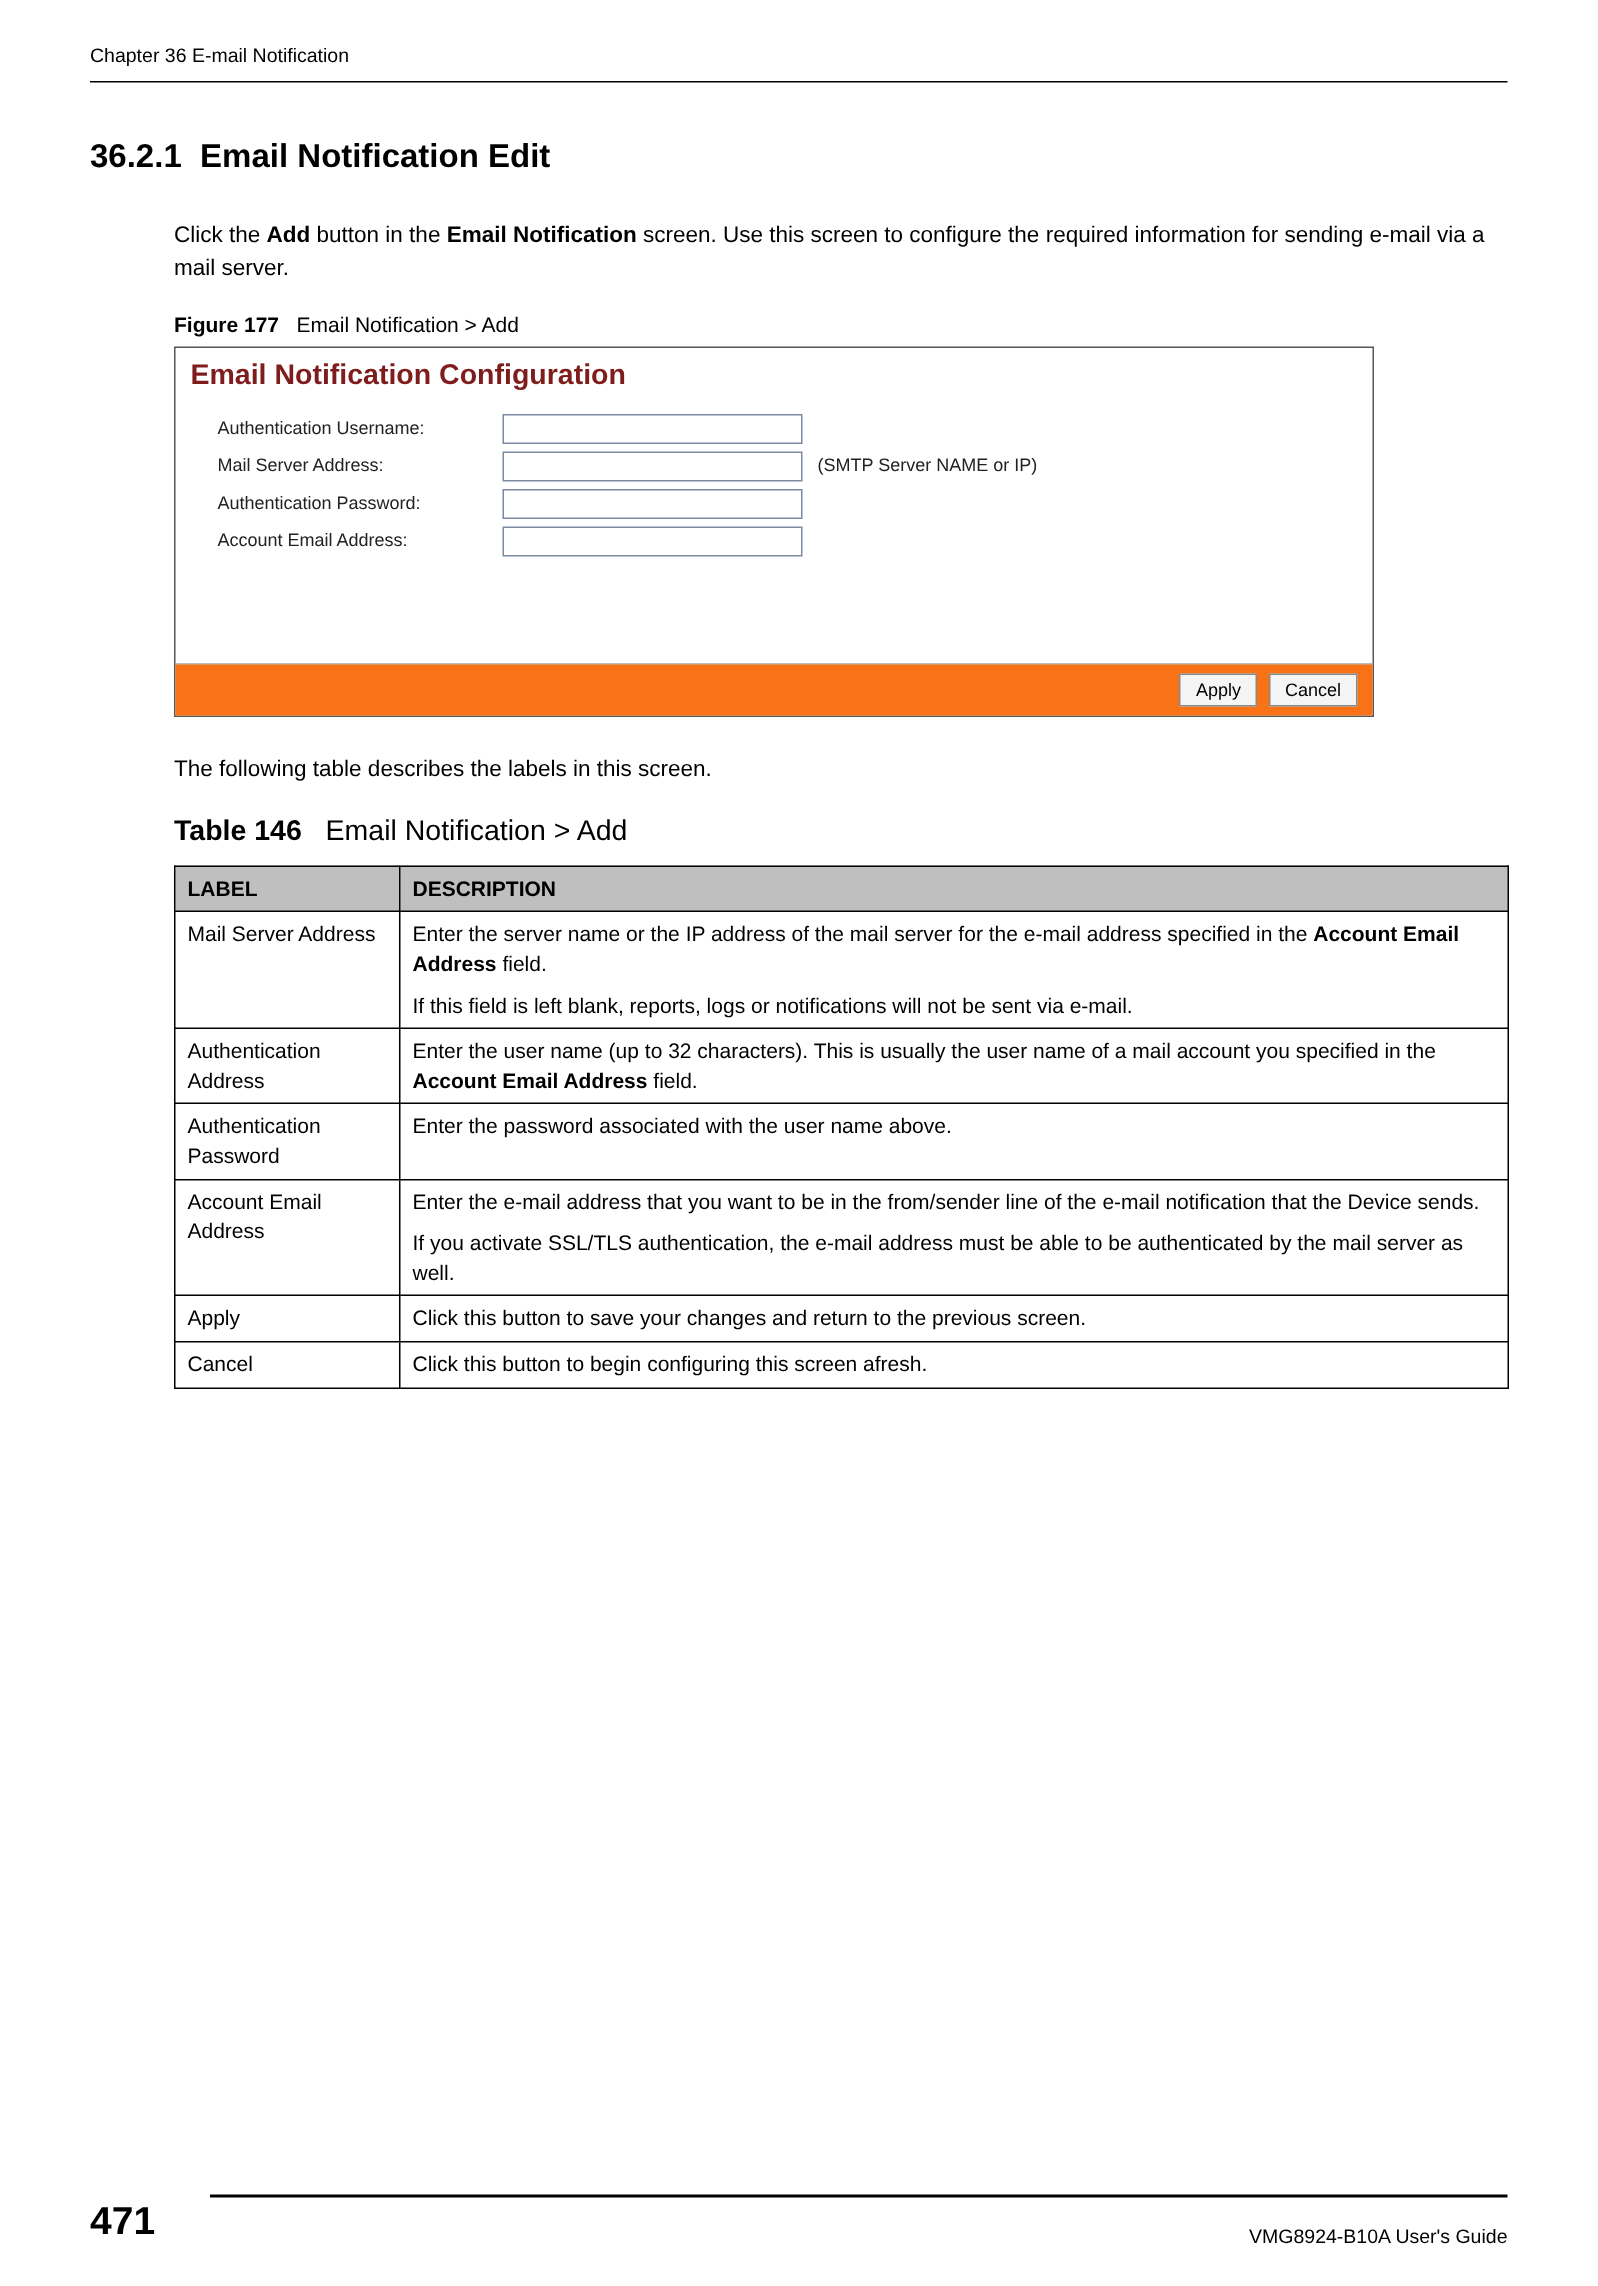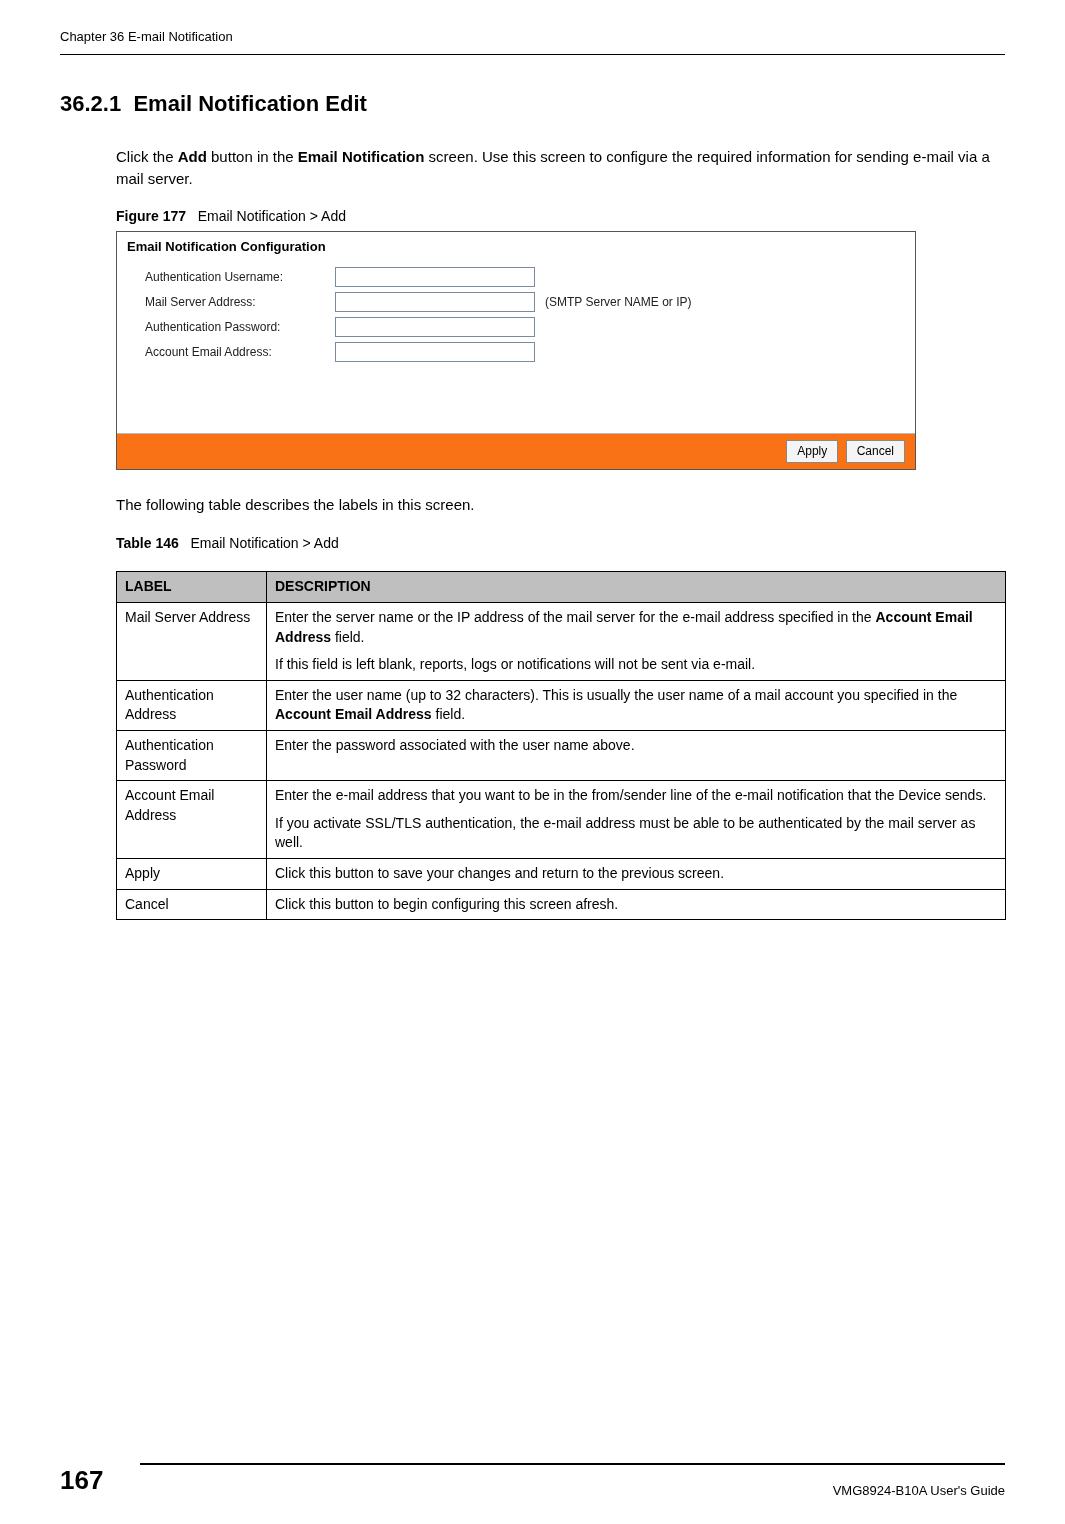--- a/index.html
+++ b/index.html
@@ -45,24 +45,24 @@
     margin-left: 56px;
     border: 1px solid #555;
     width: 800px;
     padding: 0;
     font-family: Tahoma, sans-serif;
     font-size: 12px;
     margin-bottom: 24px;
     background: #fff;
   }
   .ss-title {
-    color: #000000;
+    color: #7f1d1d;
     font-weight: bold;
     padding: 6px 10px 4px 10px;
-    font-size: 13px;
+    font-size: 19px;
   }
   .ss-form { padding: 2px 10px 10px 28px; }
   .ss-row { display: flex; align-items: center; margin: 5px 0; }
   .ss-label { width: 190px; color: #222; font-size: 12px; }
   .ss-field {
     border: 1px solid #7a8aa0;
     height: 20px;
     width: 200px;
     background: #fff;
   }
@@ -77,22 +77,22 @@
   .ss-btn {
     display: inline-block;
     border: 1px solid #888;
     background: #f5f5f5;
     padding: 2px 10px;
     font-size: 12px;
     margin-left: 4px;
   }
   .table-caption {
     margin-left: 56px;
-    font-size: 14px;
-    margin-bottom: 18px;
+    font-size: 19px;
+    margin-bottom: 8px;
   }
   .table-caption b { font-weight: bold; }
   table.desc {
     margin-left: 56px;
     border-collapse: collapse;
     width: 890px;
     font-size: 14px;
   }
   table.desc th, table.desc td {
     border: 1px solid #000;
@@ -237,16 +237,16 @@
       <td>
           <div class="cell-p">Click this button to begin configuring this screen afresh.</div>
         </td>
     </tr>
     </tbody>
 </table>
 
 <div class="footer">
   <hr class="footer-rule-thick">
   <div class="footer-row">
-    <div class="page-no">167</div>
+    <div class="page-no">471</div>
     <div class="guide-name">VMG8924-B10A User's Guide</div>
   </div>
 </div>
 
 </body></html>

